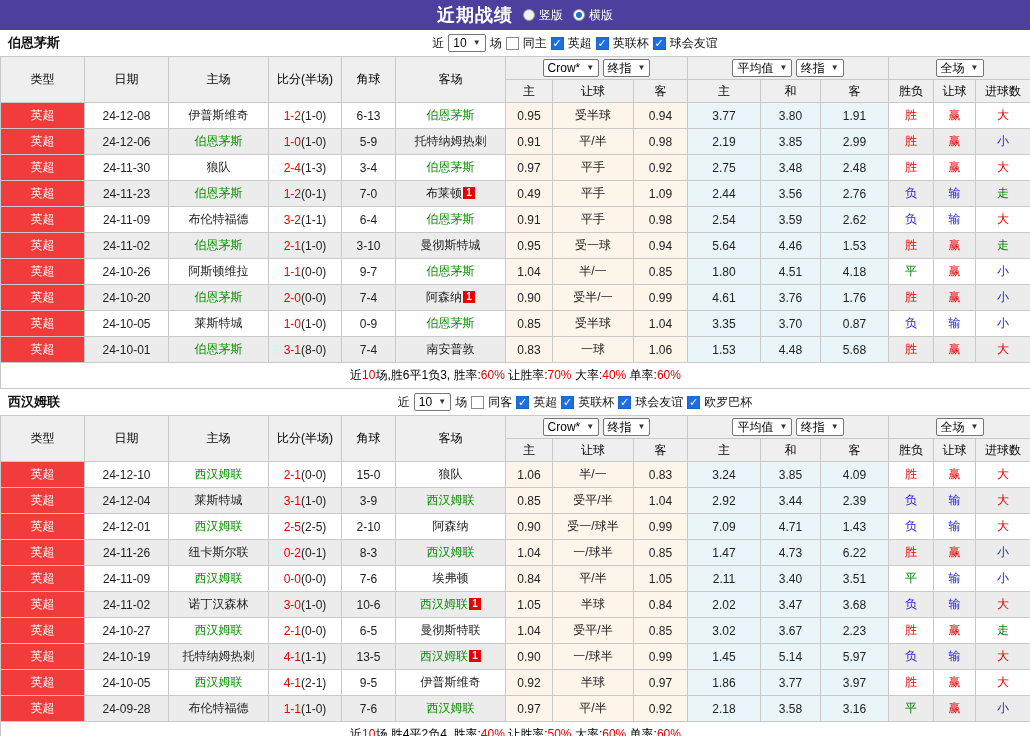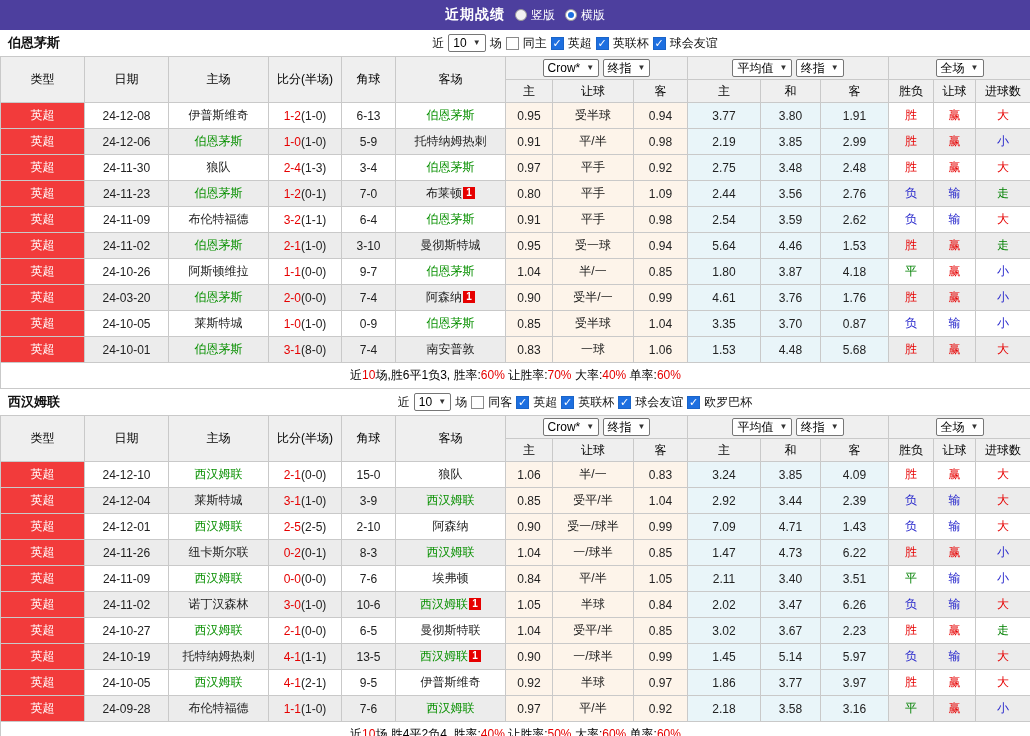--- a/index.html
+++ b/index.html
@@ -1,18 +1,18 @@
 <!DOCTYPE html>
 <html><head>
 <meta charset="utf-8">
 <style>
   html,body{margin:0;padding:0;background:#fff;}
   body{width:1030px;height:736px;font-family:"Liberation Sans","DejaVu Sans",sans-serif;color:#222;overflow:hidden;}
   .topbar{height:30px;background:#4d3f9e;display:flex;align-items:center;justify-content:center;gap:10px;color:#fff;}
-  .topbar .title{font-weight:bold;font-size:14px;letter-spacing:1px;margin-left:20px;}
+  .topbar .title{font-weight:bold;font-size:18px;letter-spacing:1px;margin-left:20px;}
   .radio-opt{display:inline-flex;align-items:center;gap:4px;font-size:12px;cursor:default;}
   .radio{width:12px;height:12px;border-radius:50%;background:#f2f2f2;border:1px solid #999;display:inline-block;position:relative;box-sizing:border-box;}
   .radio.checked{background:#fff;}
   .radio.checked::after{content:"";position:absolute;left:2px;top:2px;width:6px;height:6px;border-radius:50%;background:#1d6fe0;}
   .section-title{height:26px;position:relative;display:flex;align-items:center;background:#fff;}
   .team-name{position:absolute;left:8px;font-weight:bold;font-size:13px;color:#111;}
   .filters{margin:0 auto;position:relative;left:60px;display:flex;align-items:center;gap:4px;font-size:12px;color:#111;}
   .sel{display:inline-flex;align-items:center;gap:6px;border:1px solid #767676;border-radius:2px;background:#fff;padding:1px 4px;font-size:12px;line-height:14px;color:#000;cursor:default;}
   .sel .arr{font-size:8px;color:#333;}
   .cb{width:13px;height:13px;border:1px solid #8a8a8a;background:#fff;display:inline-block;box-sizing:border-box;font-size:11px;line-height:11px;text-align:center;color:#fff;}
@@ -157,21 +157,21 @@
       <td style="color:#e60000">赢</td>
       <td style="color:#e60000">大</td>
     </tr>
         <tr class="even">
       <td class="type">英超</td>
       <td>24-11-23</td>
       <td><span class="self">伯恩茅斯</span></td>
       <td><span class="sc">1-2</span><span>(0-1)</span></td>
       <td>7-0</td>
       <td><span class="">布莱顿</span><span class="badge">1</span></td>
-      <td class="crown">0.80</td>
+      <td class="crown">0.49</td>
       <td class="crown">平手</td>
       <td class="crown">1.09</td>
       <td class="avg">2.44</td>
       <td class="avg">3.56</td>
       <td class="avg">2.76</td>
       <td style="color:#2626cc">负</td>
       <td style="color:#2626cc">输</td>
       <td style="color:#008000">走</td>
     </tr>
         <tr class="">
@@ -212,29 +212,29 @@
       <td class="type">英超</td>
       <td>24-10-26</td>
       <td><span class="">阿斯顿维拉</span></td>
       <td><span class="sc">1-1</span><span>(0-0)</span></td>
       <td>9-7</td>
       <td><span class="self">伯恩茅斯</span></td>
       <td class="crown">1.04</td>
       <td class="crown">半/一</td>
       <td class="crown">0.85</td>
       <td class="avg">1.80</td>
-      <td class="avg">3.87</td>
+      <td class="avg">4.51</td>
       <td class="avg">4.18</td>
       <td style="color:#008000">平</td>
       <td style="color:#e60000">赢</td>
       <td style="color:#2626cc">小</td>
     </tr>
         <tr class="even">
       <td class="type">英超</td>
-      <td>24-03-20</td>
+      <td>24-10-20</td>
       <td><span class="self">伯恩茅斯</span></td>
       <td><span class="sc">2-0</span><span>(0-0)</span></td>
       <td>7-4</td>
       <td><span class="">阿森纳</span><span class="badge">1</span></td>
       <td class="crown">0.90</td>
       <td class="crown">受半/一</td>
       <td class="crown">0.99</td>
       <td class="avg">4.61</td>
       <td class="avg">3.76</td>
       <td class="avg">1.76</td>
@@ -432,21 +432,21 @@
       <td>24-11-02</td>
       <td><span class="">诺丁汉森林</span></td>
       <td><span class="sc">3-0</span><span>(1-0)</span></td>
       <td>10-6</td>
       <td><span class="self">西汉姆联</span><span class="badge">1</span></td>
       <td class="crown">1.05</td>
       <td class="crown">半球</td>
       <td class="crown">0.84</td>
       <td class="avg">2.02</td>
       <td class="avg">3.47</td>
-      <td class="avg">6.26</td>
+      <td class="avg">3.68</td>
       <td style="color:#2626cc">负</td>
       <td style="color:#2626cc">输</td>
       <td style="color:#e60000">大</td>
     </tr>
         <tr class="">
       <td class="type">英超</td>
       <td>24-10-27</td>
       <td><span class="self">西汉姆联</span></td>
       <td><span class="sc">2-1</span><span>(0-0)</span></td>
       <td>6-5</td>

